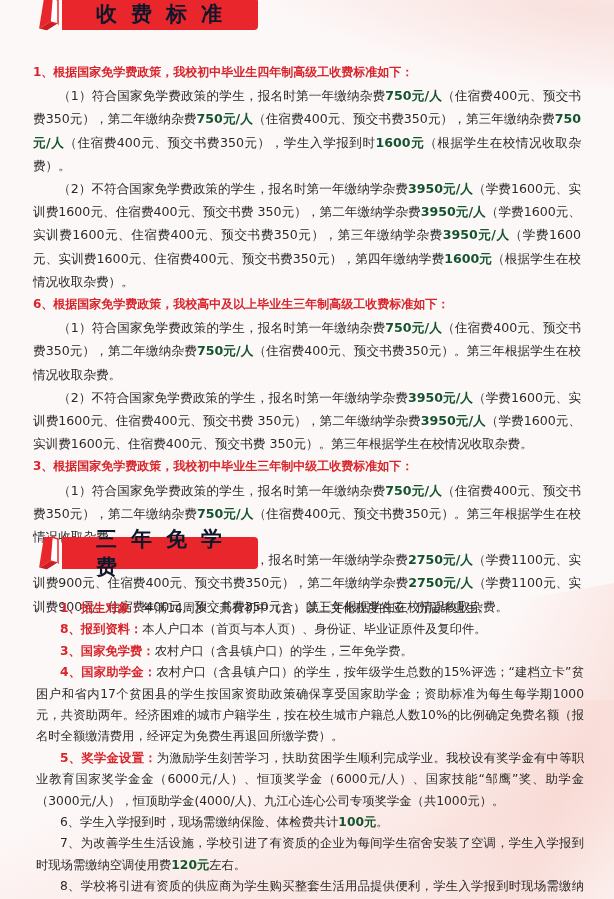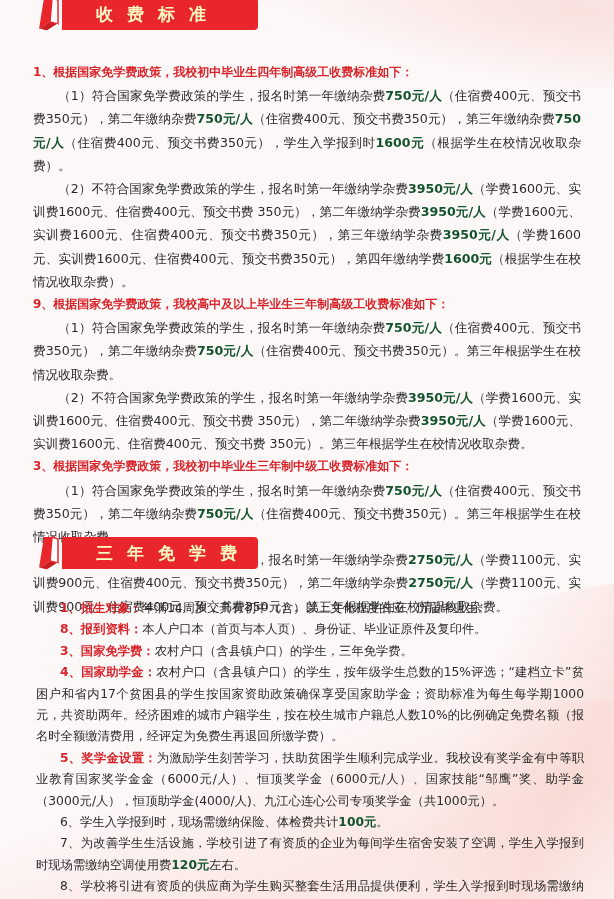--- a/index.html
+++ b/index.html
@@ -21,22 +21,22 @@
 
   .section-header {
     position: absolute; left: 36px; height: 34px; display: flex; align-items: center;
   }
   .book-icon { position: relative; width: 30px; height: 36px; margin-right: -4px; z-index: 2; }
   .header-bar {
     background: #e8262c; height: 32px; border-radius: 0 4px 4px 0; display: flex; align-items: center;
     padding-left: 34px; width: 196px; box-sizing: border-box;
   }
   .header-title {
-    color: #fef9c3; font-family: "DejaVu Serif", "Liberation Serif", serif; font-weight: bold;
-    font-size: 17px; letter-spacing: 14px;
+    color: #0f172a; font-family: "DejaVu Serif", "Liberation Serif", serif; font-weight: bold;
+    font-size: 21px; letter-spacing: 14px;
   }
   #hdr1 { top: -3px; }
   #hdr2 { top: 536px; }
 
   .content { position: absolute; left: 33px; width: 548px; font-size: 12.6px; line-height: 23.2px; }
   #fees { top: 61px; }
   #notice { top: 598px; left: 36px; width: 548px; font-size: 12.3px; line-height: 21.4px; }
   .heading { color: #d8242a; font-weight: bold; font-size: 12px; }
   p { margin: 0; text-align: justify; text-align-last: left; }
   .indent { text-indent: 25px; }
@@ -60,21 +60,21 @@
   </svg>
   <div class="header-bar">
     <span class="header-title">收费标准</span>
   </div>
 </div>
 
 <div class="content" id="fees">
     <p class="heading">1、根据国家免学费政策，我校初中毕业生四年制高级工收费标准如下：</p>
     <p class="indent"><span>（1）符合国家免学费政策的学生，报名时第一年缴纳杂费</span><span class="red">750元/人</span><span>（住宿费400元、预交书费350元），第二年缴纳杂费</span><span class="red">750元/人</span><span>（住宿费400元、预交书费350元），第三年缴纳杂费</span><span class="red">750元/人</span><span>（住宿费400元、预交书费350元），学生入学报到时</span><span class="red">1600元</span><span>（根据学生在校情况收取杂费）。</span></p>
     <p class="indent"><span>（2）不符合国家免学费政策的学生，报名时第一年缴纳学杂费</span><span class="red">3950元/人</span><span>（学费1600元、实训费1600元、住宿费400元、预交书费 350元），第二年缴纳学杂费</span><span class="red">3950元/人</span><span>（学费1600元、实训费1600元、住宿费400元、预交书费350元），第三年缴纳学杂费</span><span class="red">3950元/人</span><span>（学费1600元、实训费1600元、住宿费400元、预交书费350元），第四年缴纳学费</span><span class="red">1600元</span><span>（根据学生在校情况收取杂费）。</span></p>
-    <p class="heading">9、根据国家免学费政策，我校高中及以上毕业生三年制高级工收费标准如下：</p>
+    <p class="heading">6、根据国家免学费政策，我校高中及以上毕业生三年制高级工收费标准如下：</p>
     <p class="indent"><span>（1）符合国家免学费政策的学生，报名时第一年缴纳杂费</span><span class="red">750元/人</span><span>（住宿费400元、预交书费350元），第二年缴纳杂费</span><span class="red">750元/人</span><span>（住宿费400元、预交书费350元）。第三年根据学生在校情况收取杂费。</span></p>
     <p class="indent"><span>（2）不符合国家免学费政策的学生，报名时第一年缴纳学杂费</span><span class="red">3950元/人</span><span>（学费1600元、实训费1600元、住宿费400元、预交书费 350元），第二年缴纳学杂费</span><span class="red">3950元/人</span><span>（学费1600元、实训费1600元、住宿费400元、预交书费 350元）。第三年根据学生在校情况收取杂费。</span></p>
     <p class="heading">3、根据国家免学费政策，我校初中毕业生三年制中级工收费标准如下：</p>
     <p class="indent"><span>（1）符合国家免学费政策的学生，报名时第一年缴纳杂费</span><span class="red">750元/人</span><span>（住宿费400元、预交书费350元），第二年缴纳杂费</span><span class="red">750元/人</span><span>（住宿费400元、预交书费350元）。第三年根据学生在校情况收取杂费。</span></p>
     <p class="indent"><span>（2）不符合国家免学费政策的学生，报名时第一年缴纳学杂费</span><span class="red">2750元/人</span><span>（学费1100元、实训费900元、住宿费400元、预交书费350元），第二年缴纳学杂费</span><span class="red">2750元/人</span><span>（学费1100元、实训费900元、住宿费400元、预交书费350元）。第三年根据学生在校情况收取杂费。</span></p>
   </div>
 
 <div class="section-header" id="hdr2">
   <svg class="book-icon" viewBox="0 0 30 36">
     <path d="M8 2 L16 2 L14 26 L3 33 Z" fill="#e8262c"></path>

